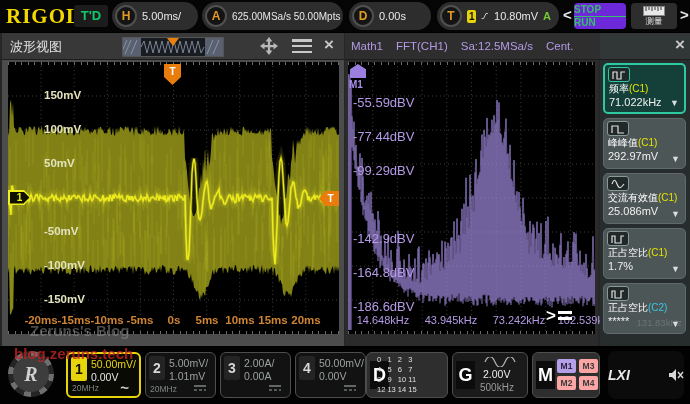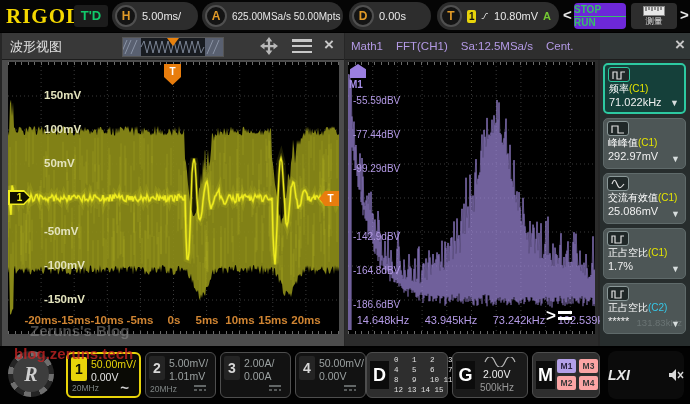--- a/index.html
+++ b/index.html
@@ -42,21 +42,21 @@
   .gridbox{position:absolute;background:#000;}
   #wave-grid{left:6px;top:29px;width:331px;height:272px;}
   #fft-grid{left:3px;top:29px;width:247px;height:272px;}
   .gridbox svg{position:absolute;left:0;top:0;}
   .tickrow{position:absolute;left:0;width:100%;height:3px;background:repeating-linear-gradient(to right,#6a6a6a 0 1px,transparent 1px 6.6px);}
   .tickrow.top{top:0;} .tickrow.bot{bottom:0;}
 
   .ylab{position:absolute;font-size:11.5px;font-weight:bold;}
   #wave-grid .ylab{left:36px;color:#e3e3bd;}
   .xlab{position:absolute;top:252px;width:44px;text-align:center;font-size:11.5px;font-weight:bold;color:#cf8432;}
-  #fft-grid .ylab{left:5px;color:#b49ae6;font-weight:normal;font-size:10px;}
+  #fft-grid .ylab{left:5px;color:#b49ae6;font-weight:normal;font-size:13px;}
   #fft-grid .xlab{width:70px;color:#b49ae6;font-weight:normal;font-size:11px;}
 
   .tag{position:absolute;font-weight:bold;font-size:10px;}
   #ch1-tag{left:0;top:128px;width:23px;height:15px;}
   #ch1-tag .outer{position:absolute;inset:0;background:#f2ef1f;clip-path:polygon(0 0,70% 0,100% 50%,70% 100%,0 100%);}
   #ch1-tag .inner{position:absolute;inset:1.5px;background:#101000;clip-path:polygon(0 0,70% 0,100% 50%,70% 100%,0 100%);color:#f2ef1f;text-align:center;line-height:12px;font-size:10px;font-weight:bold;}
   #trig-right-tag{left:311px;top:129px;width:20px;height:15px;background:#e87d0d;clip-path:polygon(30% 0,100% 0,100% 100%,30% 100%,0 50%);color:#fff;text-align:center;line-height:15px;padding-left:3px;box-sizing:border-box;}
   #trig-top-tag{left:156px;top:2px;width:17px;height:21px;background:#e87d0d;clip-path:polygon(0 0,100% 0,100% 62%,50% 100%,0 62%);color:#fff;text-align:center;line-height:15px;}
   #m1-tag{left:2px;top:2px;width:16px;height:14px;background:#9b7fe0;clip-path:polygon(50% 0,100% 38%,100% 100%,0 100%,0 38%);}
   #m1-label{left:1px;top:17px;color:#a78fe8;font-weight:bold;font-size:10px;}
@@ -93,21 +93,21 @@
   .ch-card.sel .ch-num{background:#e8d40a;color:#101000;}
   .ch-scale{position:absolute;left:23px;top:4px;font-size:10.5px;color:#9aa0a0;}
   .ch-card.sel .ch-scale{color:#e8d40a;}
   .ch-off{position:absolute;left:23px;top:17px;font-size:10.5px;color:#9aa0a0;}
   .ch-card.sel .ch-off{color:#e4e4e4;}
   .ch-bw{position:absolute;left:4px;bottom:3px;font-size:8.5px;color:#7f8585;}
   .ch-ac{position:absolute;right:10px;bottom:0px;color:#cfcfcf;font-size:15px;font-weight:bold;}
   .ch-dc{position:absolute;right:8px;bottom:5px;}
   .bigletter{position:absolute;left:3px;top:8px;width:19px;height:28px;background:#0c0c0c;color:#fff;font-weight:bold;font-size:18px;text-align:center;line-height:28px;}
   #d-card{position:absolute;left:366px;top:4px;width:82px;height:46px;background:#2e2e2e;border:1px solid #4e4e4e;border-radius:6px;box-sizing:border-box;}
-  #d-card .bits{position:absolute;left:27px;top:2px;font-family:Liberation Mono, monospace;}
+  #d-card .bits{position:absolute;left:10px;top:2px;}
   #d-card .bits div{color:#e0e0e0;font-size:7.5px;line-height:10px;white-space:pre;}
   #g-card{position:absolute;left:452px;top:4px;width:76px;height:46px;background:#1a1a1a;border:1px solid #4e4e4e;border-radius:6px;box-sizing:border-box;}
   #g-card .amp{position:absolute;left:30px;top:15px;color:#ececec;font-size:10.5px;}
   #g-card .freq{position:absolute;left:27px;top:29px;color:#9a9a9a;font-size:10px;}
   #m-card{position:absolute;left:532px;top:4px;width:68px;height:46px;background:#2e2e2e;border:1px solid #4e4e4e;border-radius:6px;box-sizing:border-box;}
   #m-card .mgrid{position:absolute;left:24px;top:6px;display:grid;grid-template-columns:19px 19px;grid-gap:3px;}
   #m-card .mbtn{height:14px;background:#fca5a5;color:#3a3a3a;font-size:8.5px;font-weight:bold;text-align:center;line-height:14px;border-radius:2px;}
   #m-card .mbtn.on{background:#b4a0e8;color:#2a2140;}
   #lxi-card{position:absolute;left:608px;top:3px;width:76px;height:48px;background:#0b0b0b;border-radius:8px;display:flex;align-items:center;justify-content:space-between;gap:7px;}
   #lxi-card .lxi{color:#e8e8e8;font-weight:bold;font-style:italic;font-size:14px;}

